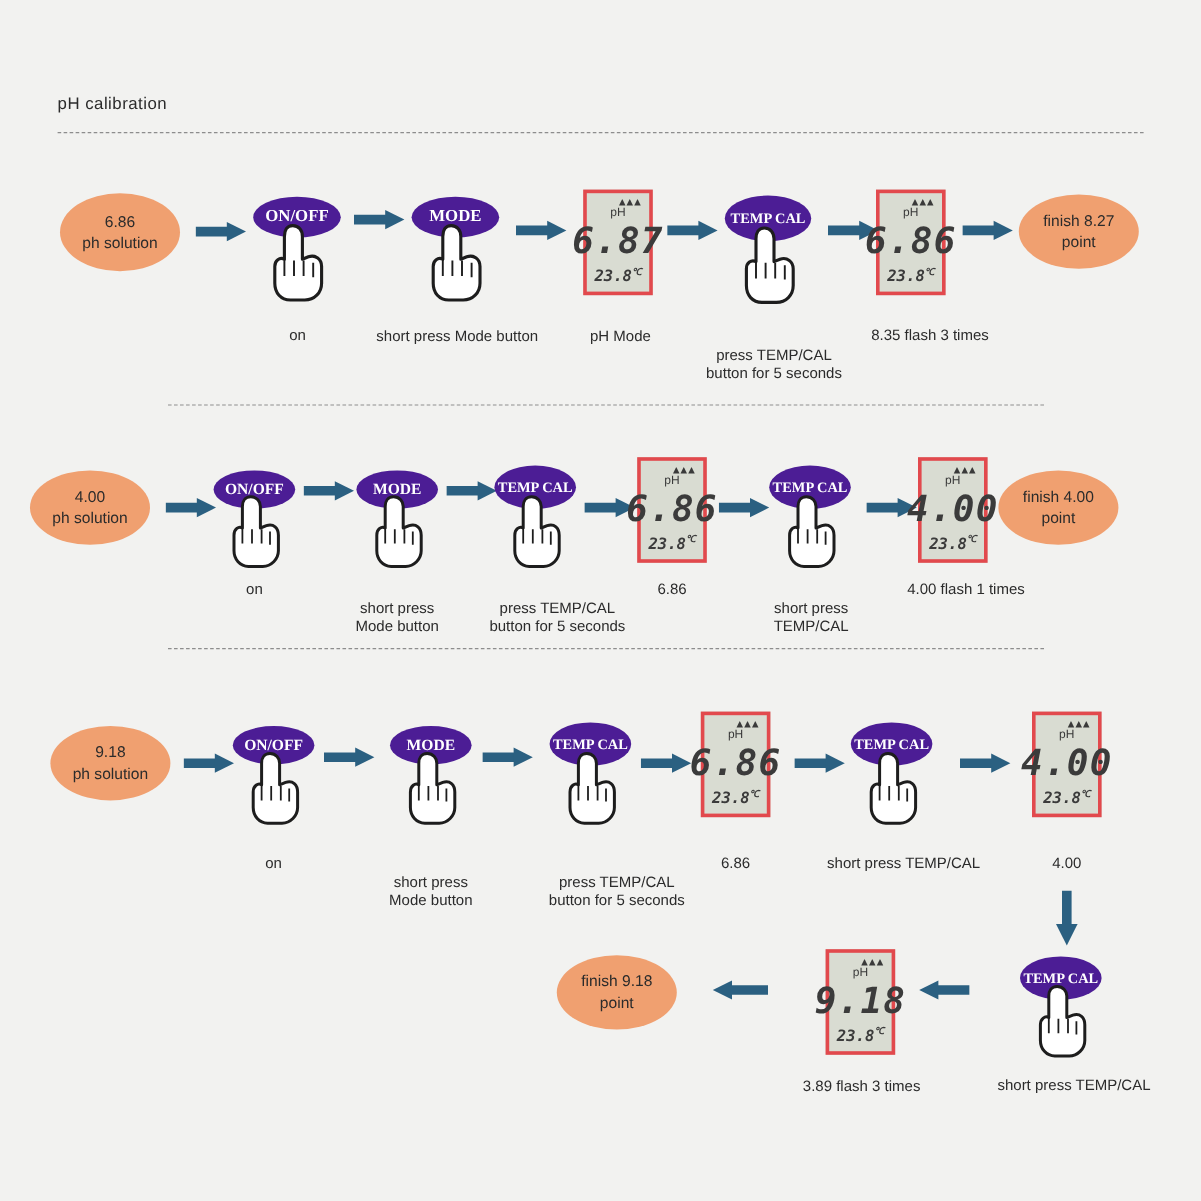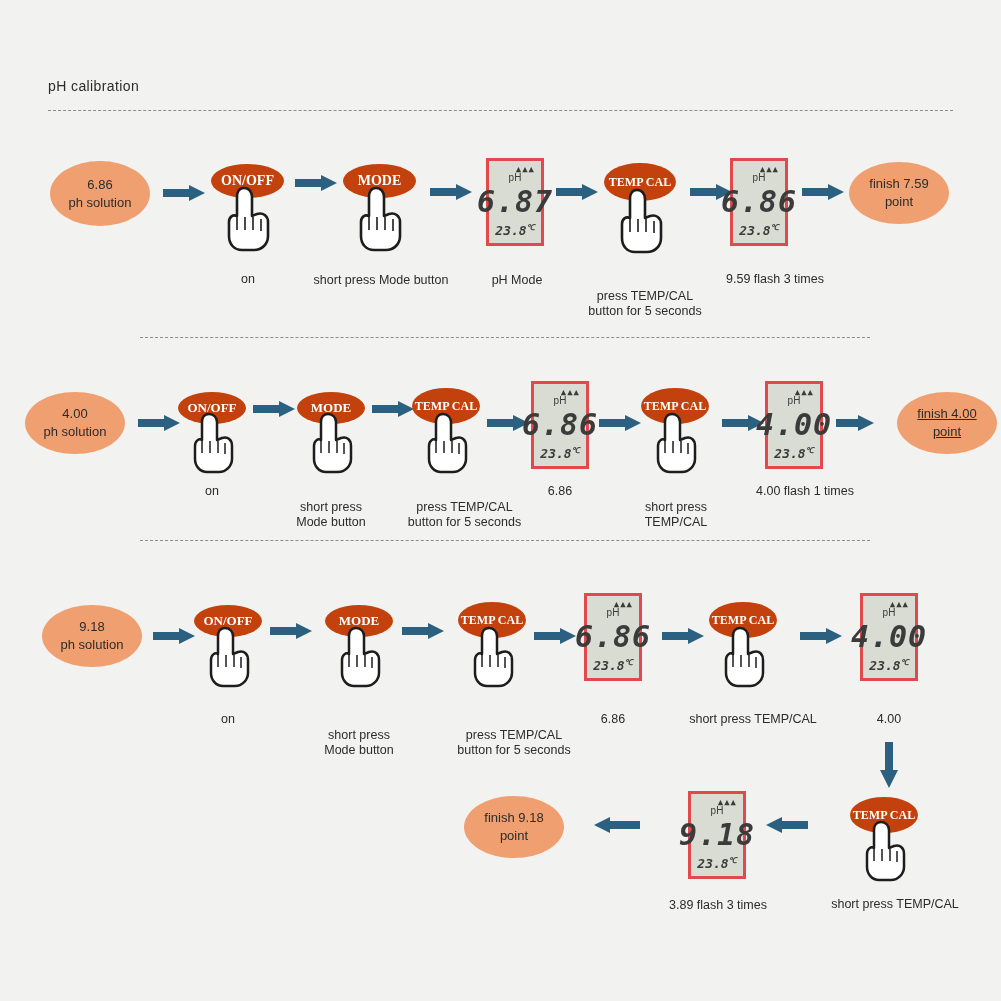--- a/index.html
+++ b/index.html
@@ -33,21 +33,21 @@
     justify-content:center;
     text-align:center;
     color:#2b2b2b;
     font-size:13px;
     line-height:1.35;
   }
   .ellipse span{display:block;}
   
   .btn{
     position:absolute;
-    background:#c2410c;
+    background:#4c1d95;
     border-radius:50%;
     display:flex;
     align-items:center;
     justify-content:center;
     text-align:right;
     color:#fff;
     font-family:"Liberation Serif", serif;
     font-weight:bold;
     line-height:1.05;
   }
@@ -198,31 +198,31 @@
   <path d="M26 3 L42 11 L26 19 Z" fill="#2b6081"></path>
 </svg>
 
 <div class="meter" style="left:730px;top:158px;width:58px;height:88px;">
   <div class="bars">▲▲▲</div>
   <div class="ph">pH</div>
   <div class="val">6.86</div>
   <div class="temp"><span>23.8</span><sup>℃</sup></div>
 </div>
 <div class="cap" style="left:700px;top:272px;width:150px;">
-  <span>9.59 flash 3 times</span>
+  <span>8.35 flash 3 times</span>
 </div>
 
 <svg class="arrow" style="left:802px;top:181px;" width="44" height="22">
   <path d="M0 11 L28 11" stroke="#2b6081" stroke-width="8"></path>
   <path d="M26 3 L42 11 L26 19 Z" fill="#2b6081"></path>
 </svg>
 
 <div class="ellipse" style="left:849px;top:162px;width:100px;height:62px;">
   <div>
-    <span>finish 7.59</span>
+    <span>finish 8.27</span>
     <span>point</span>
   </div>
 </div>
 
 <div class="ellipse" style="left:25px;top:392px;width:100px;height:62px;">
   <div>
     <span>4.00</span>
     <span>ph solution</span>
   </div>
 </div>
@@ -328,21 +328,21 @@
 </div>
 <div class="cap" style="left:730px;top:484px;width:150px;">
   <span>4.00 flash 1 times</span>
 </div>
 
 <svg class="arrow" style="left:836px;top:412px;" width="40" height="22">
   <path d="M0 11 L24 11" stroke="#2b6081" stroke-width="8"></path>
   <path d="M22 3 L38 11 L22 19 Z" fill="#2b6081"></path>
 </svg>
 
-<div class="ellipse" style="left:897px;top:392px;width:100px;height:62px;text-decoration:underline;">
+<div class="ellipse" style="left:832px;top:392px;width:100px;height:62px;">
   <div>
     <span>finish 4.00</span>
     <span>point</span>
   </div>
 </div>
 
 <div class="ellipse" style="left:42px;top:605px;width:100px;height:62px;">
   <div>
     <span>9.18</span>
     <span>ph solution</span>

